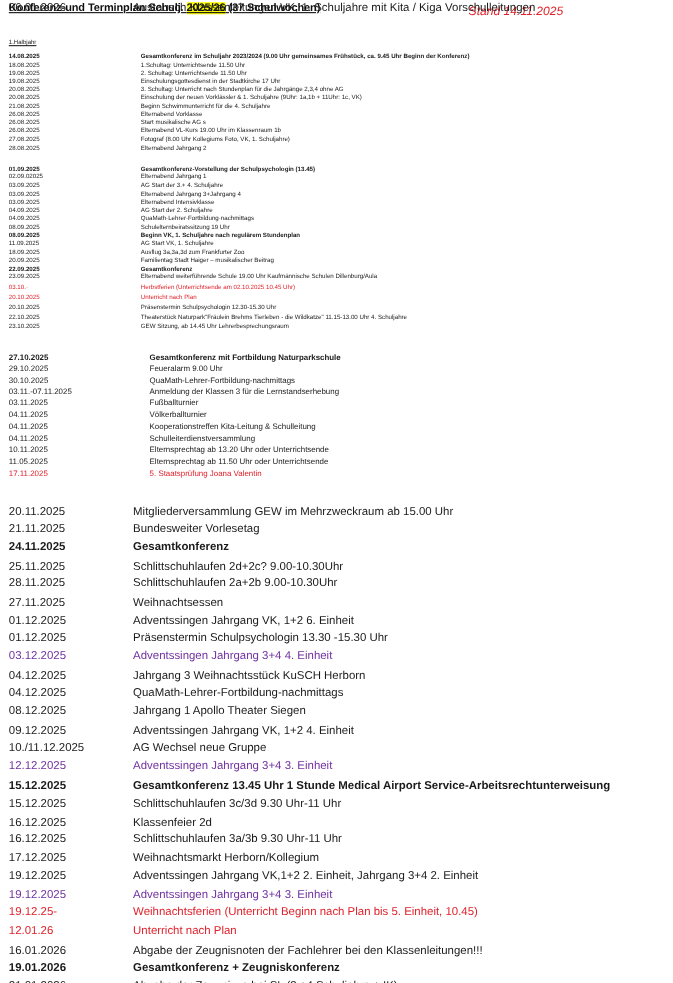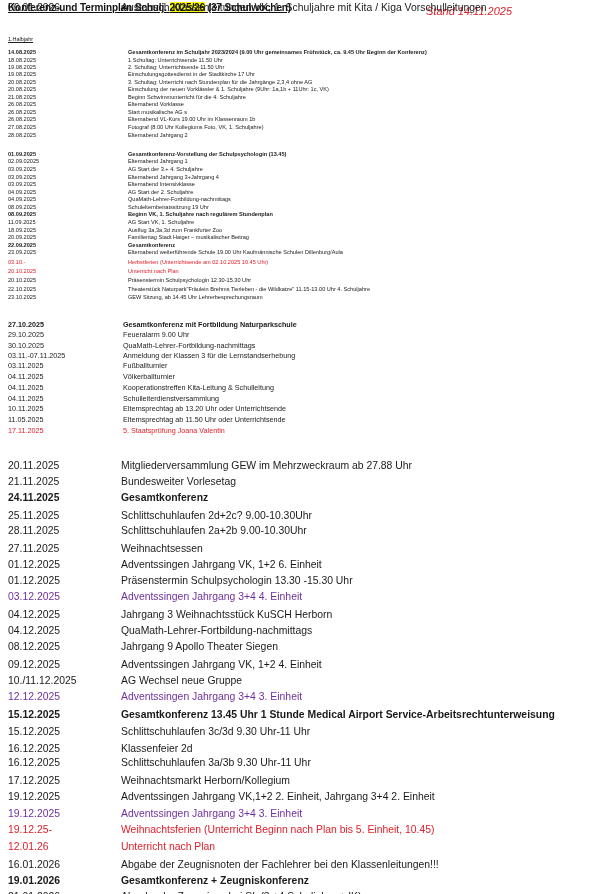--- a/index.html
+++ b/index.html
@@ -8,21 +8,21 @@
   .title { position: absolute; left: 0; top: 0; font-size: 10px; font-weight: bold; text-decoration: underline; white-space: nowrap; color: #111; letter-spacing: -0.1px; text-align: right; }
   .title .hl { background: #ffff00; }
   .stand { position: absolute; left: 418px; top: 3px; font-size: 11px; font-style: italic; color: #e0202a; white-space: nowrap; }
   .half { position: absolute; left: 8px; top: 36px; font-size: 5.5px; text-decoration: underline; color: #222; }
   .row { position: absolute; left: 8px; white-space: nowrap; }
   .row .d, .row .t { position: absolute; top: 0; }
   .row .d { left: 0; }
   .row.small { height: 8px; font-size: 5.6px; line-height: 7px; }
   .row.small .t { left: 120px; }
   .row.mid { height: 11px; font-size: 7.2px; line-height: 10px; }
-  .row.mid .t { left: 115px; }
+  .row.mid .t { left: 128px; }
   .row.big { height: 16px; font-size: 10.4px; line-height: 15px; }
   .row.big .t { left: 113px; }
   .bold { font-weight: bold; }
   .red { color: #e0202a; }
   .purple { color: #7030a0; }
 </style>
 </head>
 <body>
 
 <div class="title-row">
@@ -195,21 +195,21 @@
     <div class="row mid" style="top: 415px;">
       <span class="d">11.05.2025</span>
       <span class="t">Elternsprechtag ab 11.50 Uhr oder Unterrichtsende</span>
     </div>
     <div class="row mid red" style="top: 426px;">
       <span class="d">17.11.2025</span>
       <span class="t">5. Staatsprüfung Joana Valentin</span>
     </div>
     <div class="row big" style="top: 458px;">
       <span class="d">20.11.2025</span>
-      <span class="t">Mitgliederversammlung GEW im Mehrzweckraum ab 27.88 Uhr</span>
+      <span class="t">Mitgliederversammlung GEW im Mehrzweckraum ab 15.00 Uhr</span>
     </div>
     <div class="row big" style="top: 474px;">
       <span class="d">21.11.2025</span>
       <span class="t">Bundesweiter Vorlesetag</span>
     </div>
     <div class="row big bold" style="top: 490px;">
       <span class="d">24.11.2025</span>
       <span class="t">Gesamtkonferenz</span>
     </div>
     <div class="row big" style="top: 508px;">
@@ -239,21 +239,21 @@
     <div class="row big" style="top: 607px;">
       <span class="d">04.12.2025</span>
       <span class="t">Jahrgang 3 Weihnachtsstück KuSCH Herborn</span>
     </div>
     <div class="row big" style="top: 623px;">
       <span class="d">04.12.2025</span>
       <span class="t">QuaMath-Lehrer-Fortbildung-nachmittags</span>
     </div>
     <div class="row big" style="top: 639px;">
       <span class="d">08.12.2025</span>
-      <span class="t">Jahrgang 9 Apollo Theater Siegen</span>
+      <span class="t">Jahrgang 1 Apollo Theater Siegen</span>
     </div>
     <div class="row big" style="top: 657px;">
       <span class="d">09.12.2025</span>
       <span class="t">Adventssingen Jahrgang VK, 1+2 4. Einheit</span>
     </div>
     <div class="row big" style="top: 673px;">
       <span class="d">10./11.12.2025</span>
       <span class="t">AG Wechsel neue Gruppe</span>
     </div>
     <div class="row big purple" style="top: 689px;">

